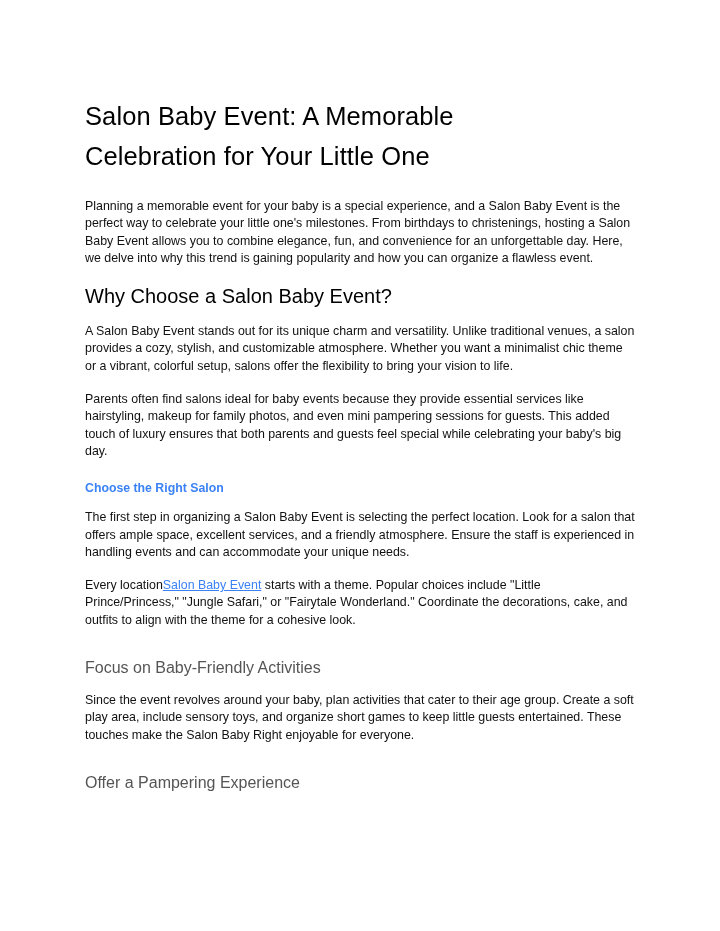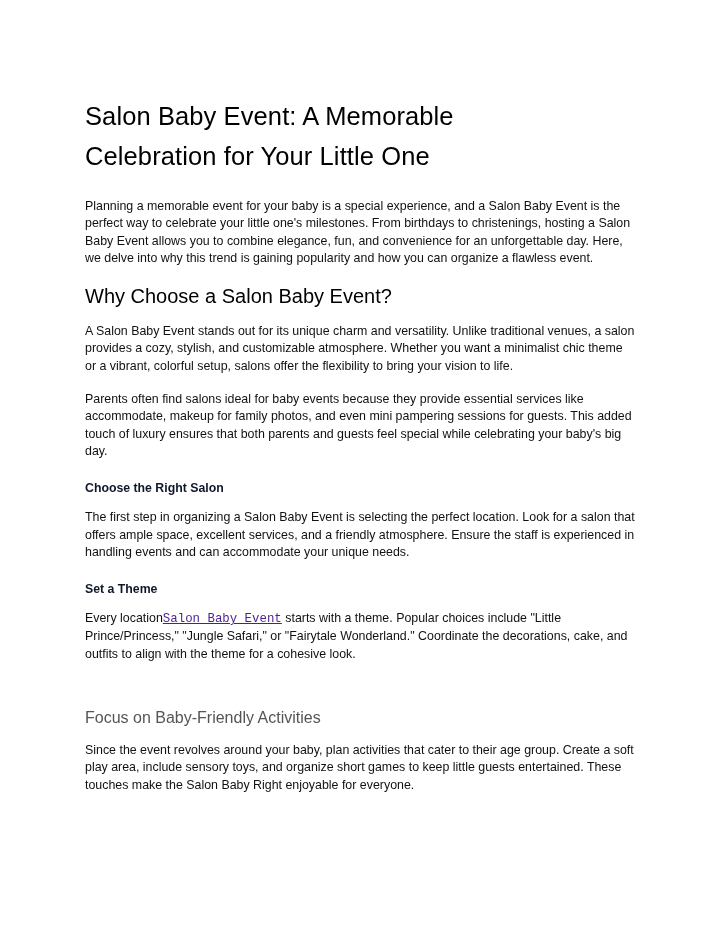--- a/index.html
+++ b/index.html
@@ -48,71 +48,70 @@
     font-size: 17px;
     font-weight: 400;
     line-height: 22px;
     margin: 28px 0 14px 0;
     color: #000000;
   }
   h3.sub-title-grey {
     font-size: 16px;
     font-weight: 400;
     line-height: 21px;
-    margin: 44px 0 14px 0;
+    margin: 28px 0 14px 0;
     color: #555555;
   }
   h4.minor-title {
     font-size: 12.3px;
     font-weight: bold;
     line-height: 17px;
     margin: 20px 0 12px 0;
-    color: #0f172a;
+    color: #3b82f6;
   }
   p.body-text {
     font-size: 12.4px;
     font-weight: 400;
     line-height: 17.3px;
     margin: 0 0 16px 0;
     color: #111111;
     text-align: left;
   }
   p.body-text:last-child {
     margin-bottom: 0;
   }
   a.inline-link {
-    color: #4c1d95;
+    color: #3b82f6;
     text-decoration: underline;
-    font-family: Liberation Mono, monospace;
   }
 </style>
 </head>
 <body>
 
 <div class="page">
   <div class="content">
 
     <h1 class="doc-title">Salon Baby Event: A Memorable Celebration for Your Little One</h1>
 
     <p class="body-text">Planning a memorable event for your baby is a special experience, and a Salon Baby Event is the perfect way to celebrate your little one's milestones. From birthdays to christenings, hosting a Salon Baby Event allows you to combine elegance, fun, and convenience for an unforgettable day. Here, we delve into why this trend is gaining popularity and how you can organize a flawless event.</p>
 
     <h2 class="section-title">Why Choose a Salon Baby Event?</h2>
 
     <p class="body-text">A Salon Baby Event stands out for its unique charm and versatility. Unlike traditional venues, a salon provides a cozy, stylish, and customizable atmosphere. Whether you want a minimalist chic theme or a vibrant, colorful setup, salons offer the flexibility to bring your vision to life.</p>
 
-    <p class="body-text">Parents often find salons ideal for baby events because they provide essential services like accommodate, makeup for family photos, and even mini pampering sessions for guests. This added touch of luxury ensures that both parents and guests feel special while celebrating your baby's big day.</p>
+    <p class="body-text">Parents often find salons ideal for baby events because they provide essential services like hairstyling, makeup for family photos, and even mini pampering sessions for guests. This added touch of luxury ensures that both parents and guests feel special while celebrating your baby's big day.</p>
 
 
     <h4 class="minor-title">Choose the Right Salon</h4>
 
     <p class="body-text">The first step in organizing a Salon Baby Event is selecting the perfect location. Look for a salon that offers ample space, excellent services, and a friendly atmosphere. Ensure the staff is experienced in handling events and can accommodate your unique needs.</p>
 
-    <h4 class="minor-title">Set a Theme</h4>
 
     <p class="body-text"><span>Every location</span><a class="inline-link" href="#">Salon Baby Event</a> <span>starts with a theme. Popular choices include "Little Prince/Princess," "Jungle Safari," or "Fairytale Wonderland." Coordinate the decorations, cake, and outfits to align with the theme for a cohesive look.</span></p>
 
     <h3 class="sub-title-grey">Focus on Baby-Friendly Activities</h3>
 
     <p class="body-text">Since the event revolves around your baby, plan activities that cater to their age group. Create a soft play area, include sensory toys, and organize short games to keep little guests entertained. These touches make the Salon Baby Right enjoyable for everyone.</p>
 
+    <h3 class="sub-title-grey">Offer a Pampering Experience</h3>
 
   </div>
 </div>
 
 </body></html>

